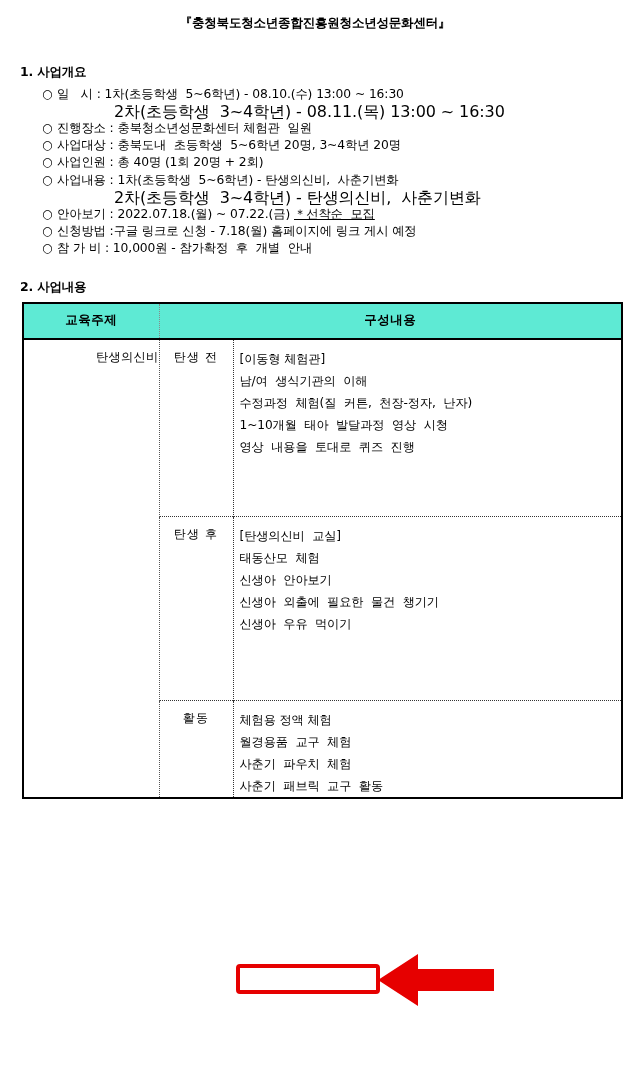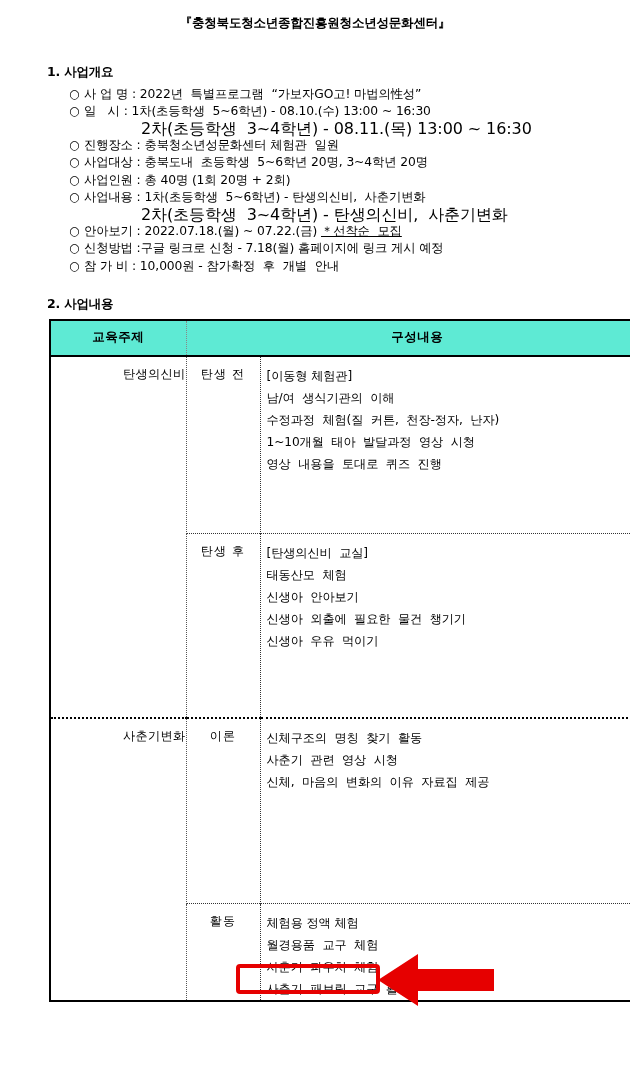--- a/index.html
+++ b/index.html
@@ -31,21 +31,20 @@
     font-size: 17px;
     font-weight: bold;
     letter-spacing: 0.3px;
     line-height: 1.5;
     margin-top: 3px;
   }
 
   
   .section {
     margin-top: 0;
-    padding-left: 27px;
   }
   .section-heading {
     font-size: 12.5px;
     font-weight: bold;
     margin-left: 20px;
     letter-spacing: -0.2px;
   }
   #section-overview { margin-top: 32px; }
   #section-detail { margin-top: 21px; }
 
@@ -152,21 +151,20 @@
 <body>
 
 <div class="doc-header">
   <div class="org-line">『충청북도청소년종합진흥원청소년성문화센터』</div>
 </div>
 
 <div class="section" id="section-overview">
   <div class="section-heading">1. 사업개요</div>
   <ul class="bullet-list">
 
-    <li class="bullet-item"><span class="marker">○</span><span>사 업 명 :</span><span> 2022년  특별프로그램  “가보자GO고! 마법의性성”</span></li>
 
     <li class="bullet-item"><span class="marker">○</span><span>일   시 :</span><span> 1차(초등학생  5~6학년) - 08.10.(수) 13:00 ~ 16:30</span></li>
     <li class="bullet-sub">2차(초등학생  3~4학년) - 08.11.(목) 13:00 ~ 16:30</li>
 
     <li class="bullet-item"><span class="marker">○</span><span>진행장소 :</span><span> 충북청소년성문화센터 체험관  일원</span></li>
 
     <li class="bullet-item"><span class="marker">○</span><span>사업대상 :</span><span> 충북도내  초등학생  5~6학년 20명, 3~4학년 20명</span></li>
 
     <li class="bullet-item"><span class="marker">○</span><span>사업인원 :</span><span> 총 40명 (1회 20명 + 2회)</span></li>
 
@@ -214,29 +212,20 @@
         <td class="col-phase">탄생 후</td>
         <td class="col-detail">
           <span class="detail-line">[탄생의신비  교실]</span>
           <span class="detail-line">태동산모  체험</span>
           <span class="detail-line">신생아  안아보기</span>
           <span class="detail-line">신생아  외출에  필요한  물건  챙기기</span>
           <span class="detail-line">신생아  우유  먹이기</span>
         </td>
       </tr>
 
-      <tr class="major-sep" style="height:186px">
-        <td class="col-topic">사춘기변화</td>
-        <td class="col-phase">이론</td>
-        <td class="col-detail">
-          <span class="detail-line">신체구조의  명칭  찾기  활동</span>
-          <span class="detail-line">사춘기  관련  영상  시청</span>
-          <span class="detail-line">신체,  마음의  변화의  이유  자료집  제공</span>
-        </td>
-      </tr>
 
       <tr class="sub-sep" style="height:96px">
         <td class="col-topic" style="border-top:none"></td>
         <td class="col-phase">활동</td>
         <td class="col-detail">
           <span class="detail-line">체험용 정액 체험</span>
           <span class="detail-line">월경용품  교구  체험</span>
           <span class="detail-line">사춘기  파우치  체험</span>
           <span class="detail-line">사춘기  패브릭  교구  활동</span>
         </td>

